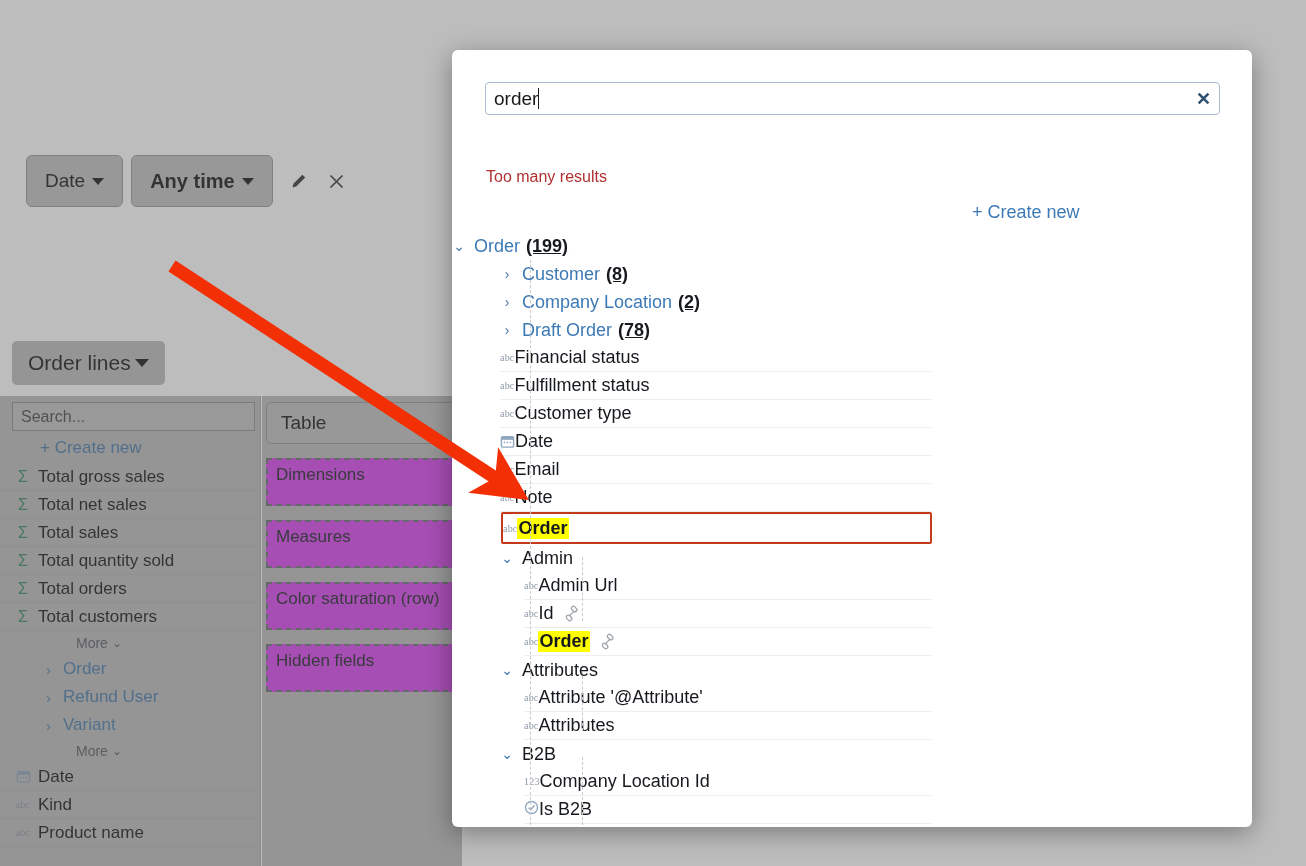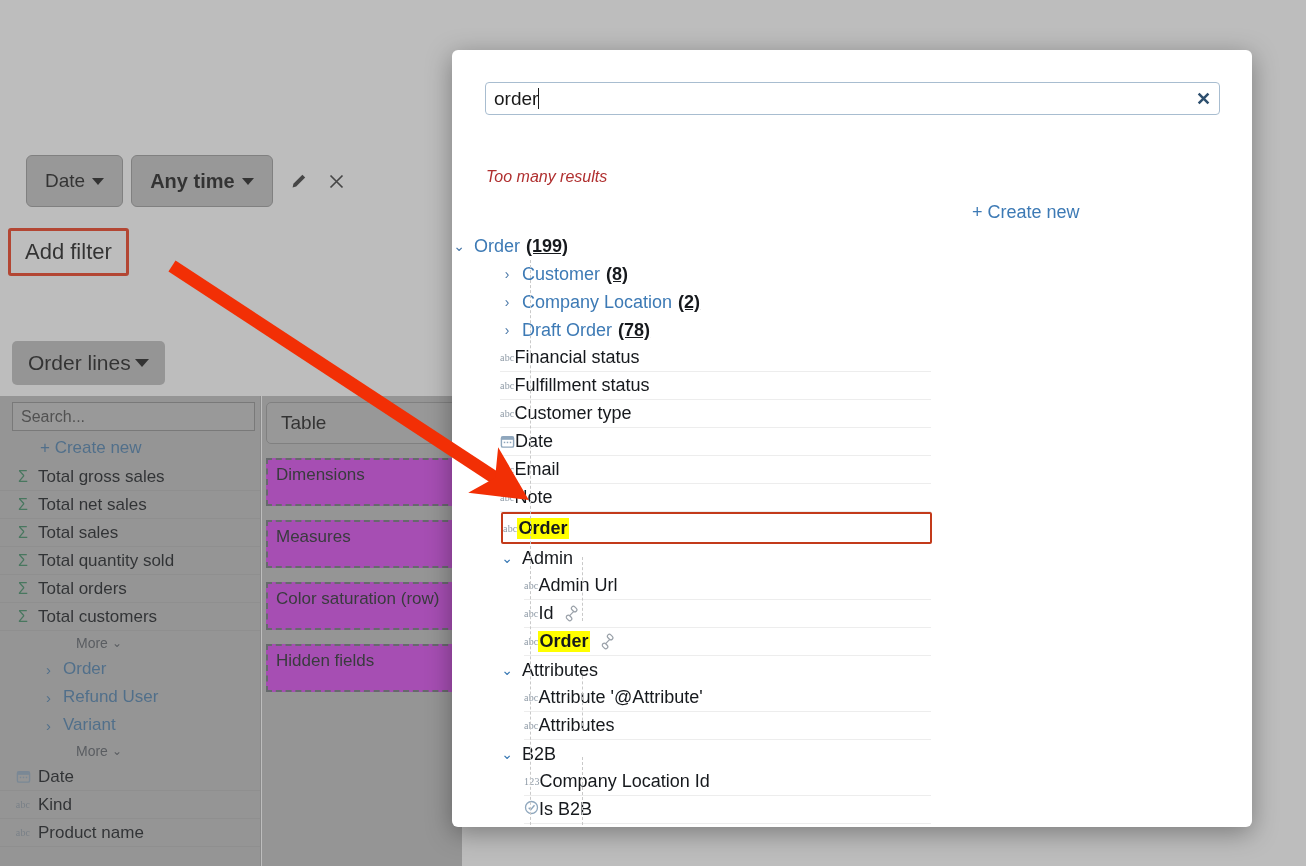--- a/index.html
+++ b/index.html
@@ -181,21 +181,21 @@
   }
   @keyframes blink { 50% { opacity: 0; } }
   #clear-search-btn {
     position: absolute; right: 9px; top: 50%;
     transform: translateY(-50%);
     font-size: 18px; font-weight: bold; color: #2d4f6e;
     cursor: pointer; line-height: 1;
   }
   #too-many-results {
     position: absolute; left: 34px; top: 118px;
-    font-size: 16px; color: #b03030; font-style: italic;
+    font-size: 16px; color: #b03030;
   }
   #modal-create-new {
     position: absolute; left: 520px; top: 152px;
     font-size: 18px; color: #3d7ab5;
     cursor: pointer;
   }
 
   #tree-scroll {
     position: absolute; left: 0; top: 182px;
     width: 800px; height: 613px;
@@ -261,23 +261,20 @@
           <path d="M12.4 1.8l2.8 2.8-9 9-3.6.8.8-3.6z" fill="#3a3a3a"></path>
         </svg>
     </div>
     <div class="mini-icon-btn">
       <svg width="17" height="17" viewBox="0 0 17 17">
           <path d="M2.5 2.5 L14.5 14.5 M14.5 2.5 L2.5 14.5" stroke="#3a3a3a" stroke-width="1.7" fill="none"></path>
         </svg>
     </div>
   </div>
 
-  <div id="add-filter-wrap">
-    <div id="add-filter-btn">Add filter</div>
-  </div>
 
   <div id="order-lines-btn">
     <span>Order lines</span>
     <span class="caret-d"></span>
   </div>
 
   <div id="field-sidebar">
     <div id="sidebar-search">
       <span>Search...</span>
     </div>

